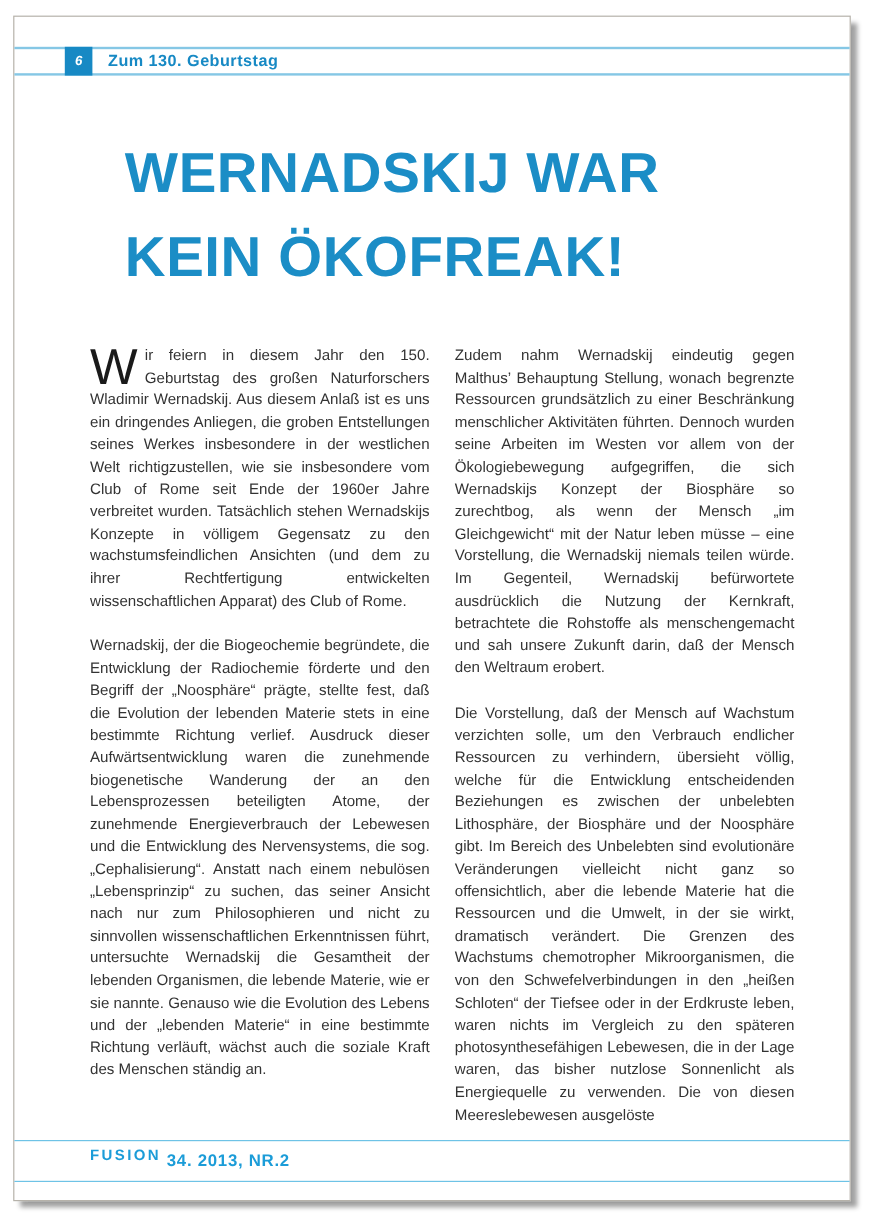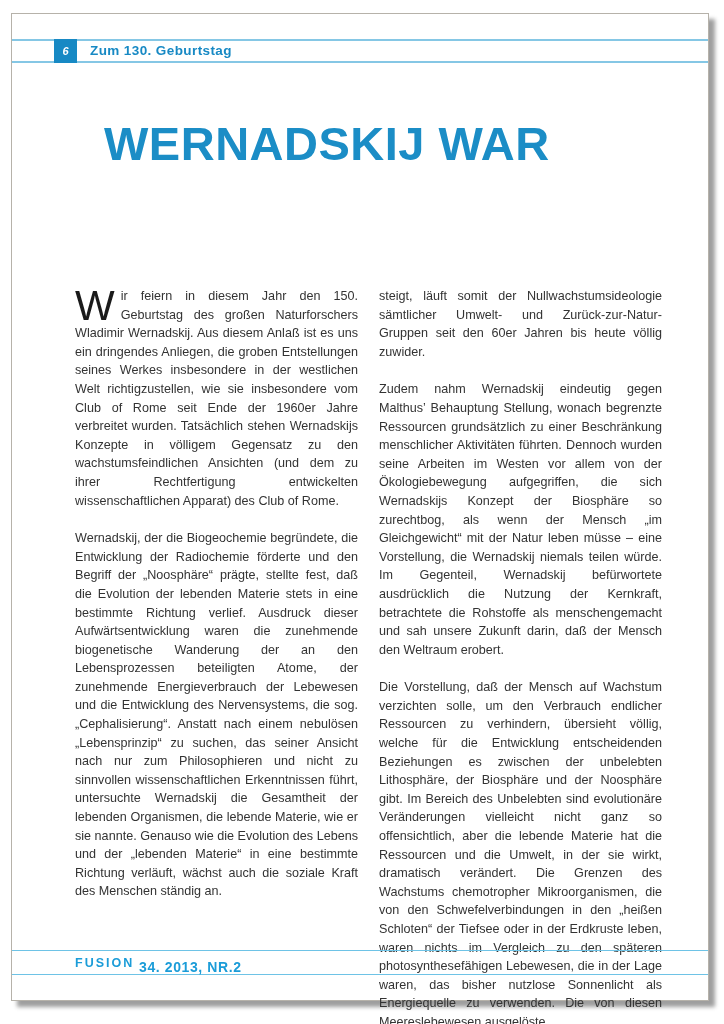--- a/index.html
+++ b/index.html
@@ -97,21 +97,21 @@
     padding-top: 2px;
     color: #1a1a1a;
     font-weight: normal;
   }
   
   .footer-band {
     position: absolute;
     left: 0;
     top: 936px;
     width: 100%;
-    height: 25px;
+    height: 35px;
     border-top: 1.5px solid #6ec3e6;
     border-bottom: 1.5px solid #6ec3e6;
     box-sizing: border-box;
   }
   .magazine-name {
     position: absolute;
     left: 63px;
     top: 5px;
     color: #1b9cd8;
     font-size: 12.5px;
@@ -135,29 +135,29 @@
 
   <div class="header-band">
     <div class="page-number-box">
       <span>6</span>
     </div>
     <div class="section-title">Zum 130. Geburtstag</div>
   </div>
 
   <div class="headline">
     <div>WERNADSKIJ WAR</div>
+    <div>KEIN ÖKOFREAK!</div>
   </div>
 
   <div class="columns">
     <div class="col">
       <p><span class="dropcap">W</span><span>ir feiern in diesem Jahr den 150. Geburtstag des großen Naturforschers Wladimir Wernadskij. Aus diesem Anlaß ist es uns ein dringendes Anliegen, die groben Entstellungen seines Werkes insbesondere in der westlichen Welt richtigzustellen, wie sie insbesondere vom Club of Rome seit Ende der 1960er Jahre verbreitet wurden. Tatsächlich stehen Wernadskijs Konzepte in völligem Gegensatz zu den wachstumsfeindlichen Ansichten (und dem zu ihrer Rechtfertigung entwickelten wissenschaftlichen Apparat) des Club of Rome.</span></p>
       <p>Wernadskij, der die Biogeochemie begründete, die Entwicklung der Radiochemie förderte und den Begriff der „Noosphäre“ prägte, stellte fest, daß die Evolution der lebenden Materie stets in eine bestimmte Richtung verlief. Ausdruck dieser Aufwärtsentwicklung waren die zunehmende biogenetische Wanderung der an den Lebensprozessen beteiligten Atome, der zunehmende Energieverbrauch der Lebewesen und die Entwicklung des Nervensystems, die sog. „Cephalisierung“. Anstatt nach einem nebulösen „Lebensprinzip“ zu suchen, das seiner Ansicht nach nur zum Philosophieren und nicht zu sinnvollen wissenschaftlichen Erkenntnissen führt, untersuchte Wernadskij die Gesamtheit der lebenden Organismen, die lebende Materie, wie er sie nannte. Genauso wie die Evolution des Lebens und der „lebenden Materie“ in eine bestimmte Richtung verläuft, wächst auch die soziale Kraft des Menschen ständig an.</p>
     </div>
     <div class="col">
-      <p>steigt, läuft somit der Nullwachstumsideologie sämtlicher Umwelt- und Zurück-zur-Natur-Gruppen seit den 60er Jahren bis heute völlig zuwider.</p>
       <p>Zudem nahm Wernadskij eindeutig gegen Malthus’ Behauptung Stellung, wonach begrenzte Ressourcen grundsätzlich zu einer Beschränkung menschlicher Aktivitäten führten. Dennoch wurden seine Arbeiten im Westen vor allem von der Ökologiebewegung aufgegriffen, die sich Wernadskijs Konzept der Biosphäre so zurechtbog, als wenn der Mensch „im Gleichgewicht“ mit der Natur leben müsse – eine Vorstellung, die Wernadskij niemals teilen würde. Im Gegenteil, Wernadskij befürwortete ausdrücklich die Nutzung der Kernkraft, betrachtete die Rohstoffe als menschengemacht und sah unsere Zukunft darin, daß der Mensch den Weltraum erobert.</p>
       <p>Die Vorstellung, daß der Mensch auf Wachstum verzichten solle, um den Verbrauch endlicher Ressourcen zu verhindern, übersieht völlig, welche für die Entwicklung entscheidenden Beziehungen es zwischen der unbelebten Lithosphäre, der Biosphäre und der Noosphäre gibt. Im Bereich des Unbelebten sind evolutionäre Veränderungen vielleicht nicht ganz so offensichtlich, aber die lebende Materie hat die Ressourcen und die Umwelt, in der sie wirkt, dramatisch verändert. Die Grenzen des Wachstums chemotropher Mikroorganismen, die von den Schwefelverbindungen in den „heißen Schloten“ der Tiefsee oder in der Erdkruste leben, waren nichts im Vergleich zu den späteren photosynthesefähigen Lebewesen, die in der Lage waren, das bisher nutzlose Sonnenlicht als Energiequelle zu verwenden. Die von diesen Meereslebewesen ausgelöste</p>
     </div>
   </div>
 
   <div class="footer-band">
     <div class="magazine-name">FUSION</div>
     <div class="issue-info">34. 2013, NR.2</div>
   </div>
 

